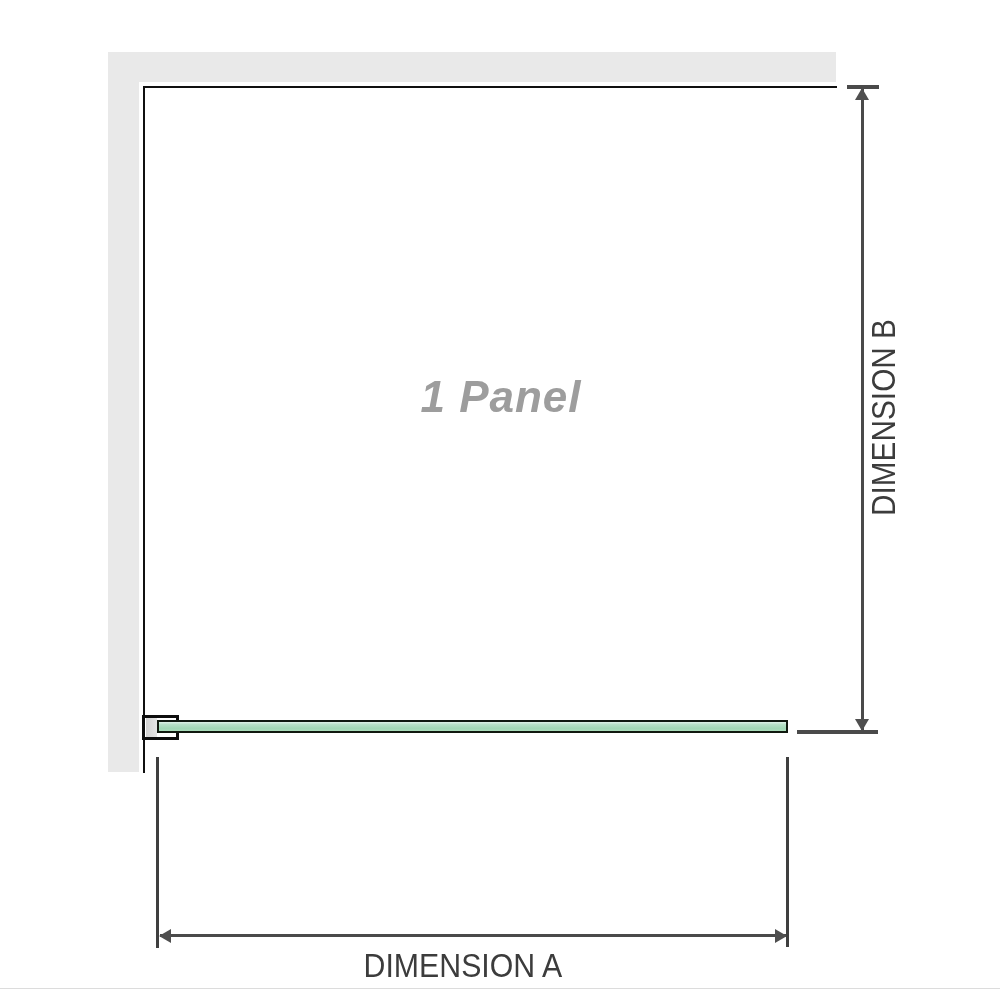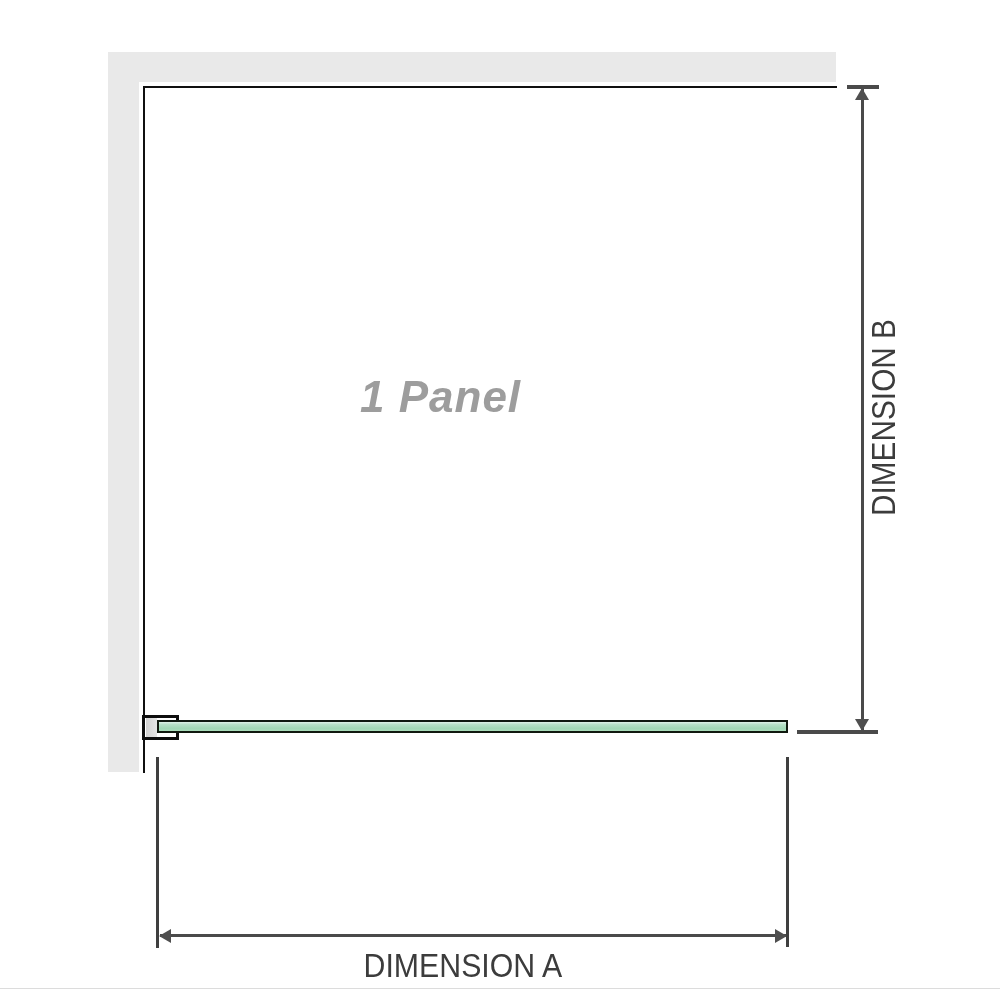--- a/index.html
+++ b/index.html
@@ -9,21 +9,21 @@
 </style>
 </head>
 <body>
 
   <div class="abs" style="left:108px;top:52px;width:728px;height:30px;background:#e9e9e9;"></div>
   <div class="abs" style="left:108px;top:52px;width:31px;height:720px;background:#e9e9e9;"></div>
 
   <div class="abs" style="left:142.5px;top:86px;width:694.8px;height:2.2px;background:#101010;"></div>
   <div class="abs" style="left:142.5px;top:86px;width:2.2px;height:686.5px;background:#101010;"></div>
 
-  <div class="abs" style="left:360px;top:372.5px;width:282px;font:bold italic 44px/1.1 'Liberation Sans',sans-serif;letter-spacing:1px;color:#9d9d9d;">1&nbsp;Panel</div>
+  <div class="abs" style="left:360px;top:372.5px;width:282px;text-align:center;font:bold italic 44px/1.1 'Liberation Sans',sans-serif;letter-spacing:1px;color:#9d9d9d;">1&nbsp;Panel</div>
 
   <div class="abs" style="left:142px;top:714.5px;width:30.9px;height:19.7px;border:3.2px solid #0d0d0d;background:#ffffff;"></div>
   <div class="abs" style="left:145.5px;top:718px;width:11.5px;height:19.4px;background:linear-gradient(to right,#d2d2d2,#e5e5e5);"></div>
 
   <div class="abs" style="left:157px;top:720.4px;width:627.3px;height:9px;border:2px solid #10190f;background:linear-gradient(to bottom,#d8efe2 5%,#b7e1c7 28%,#a2d8b5 70%,#aaddbb);"></div>
 
   <div class="abs" style="left:860.7px;top:88px;width:3.2px;height:642.5px;background:#4a4a4a;"></div>
   <div class="abs" style="left:847.2px;top:85.3px;width:31.4px;height:3.4px;background:#4a4a4a;"></div>
   <div class="abs" style="left:796.8px;top:730.4px;width:81.7px;height:3.6px;background:#4a4a4a;"></div>
   <div class="abs" style="left:855px;top:88px;width:0;height:0;border-left:7.2px solid transparent;border-right:7.2px solid transparent;border-bottom:12px solid #4f4f4f;"></div>

